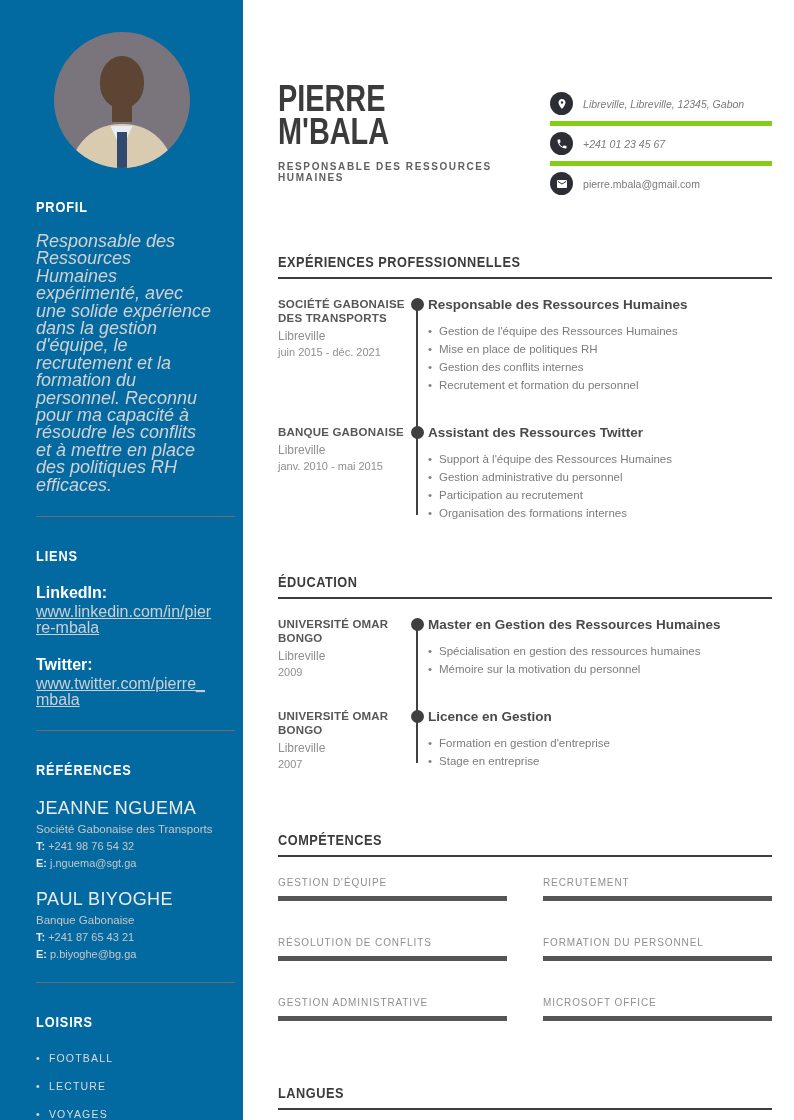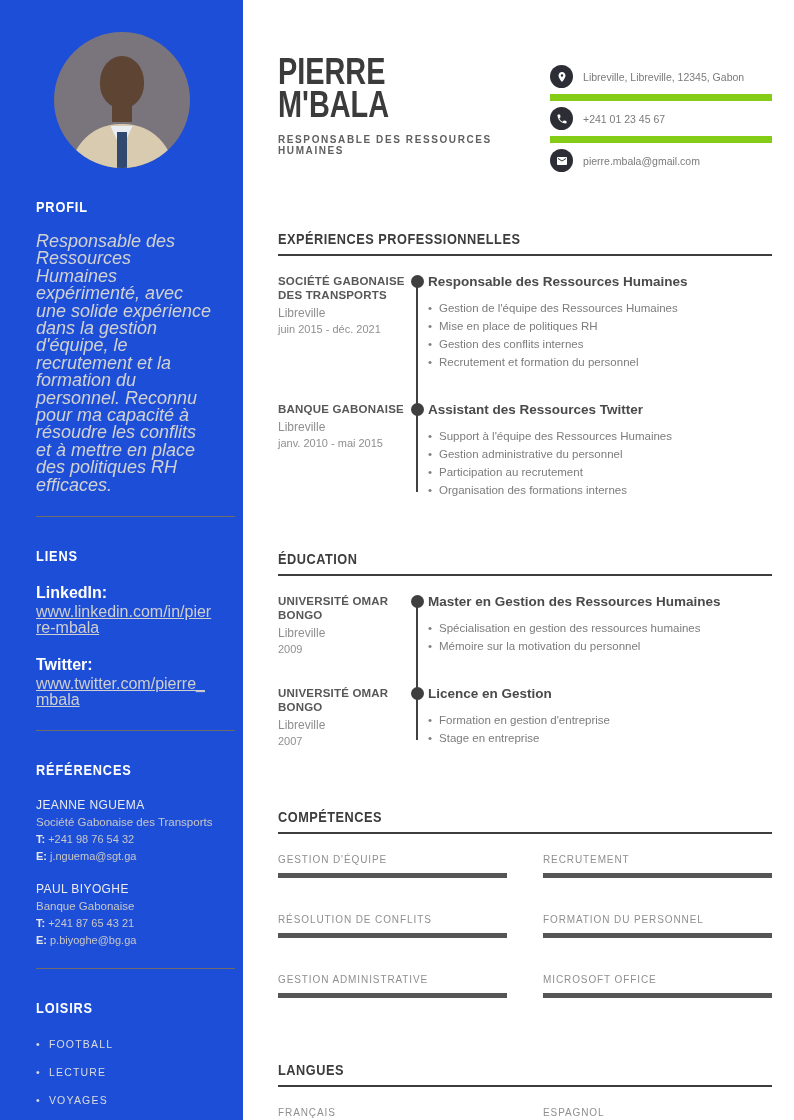--- a/index.html
+++ b/index.html
@@ -1,50 +1,50 @@
 <!DOCTYPE html>
 <html><head>
 <meta charset="utf-8">
 <style>
   * { margin:0; padding:0; box-sizing:border-box; }
   body { background:#888; font-family:"Liberation Sans", sans-serif; }
   .page { position:relative; width:794px; height:1120px; background:#ffffff; margin:0 auto; overflow:hidden; }
 
   
-  .sidebar { position:absolute; left:0; top:0; bottom:0; width:243px; background:#1d4ed8; color:#d6d6d6; }
+  .sidebar { position:absolute; left:0; top:0; bottom:0; width:243px; background:#0369a1; color:#d6d6d6; }
   .photo { position:relative; width:136px; height:136px; border-radius:50%; background:#7a747c; margin:32px auto 0; overflow:hidden; }
   .av-suit { position:absolute; bottom:-16px; left:16px; width:104px; height:60px; border-radius:50px 50px 0 0; background:#d8cbb0; }
   .av-collar { position:absolute; bottom:18px; left:57px; width:22px; height:24px; background:#e9edf2; clip-path:polygon(0 0,100% 0,50% 100%); }
   .av-tie { position:absolute; bottom:-2px; left:63px; width:10px; height:38px; background:#31496e; }
   .av-neck { position:absolute; bottom:46px; left:58px; width:20px; height:16px; background:#5d4433; }
   .av-head { position:absolute; top:24px; left:46px; width:44px; height:52px; border-radius:50% 50% 46% 46%; background:#5d4433; }
   .sb-inner { padding:0 28px 0 36px; }
   .sb-title { margin-top:30px; font-size:15px; font-weight:bold; color:#ffffff; letter-spacing:1px; transform:scaleX(0.85); transform-origin:left center; white-space:nowrap; }
   .sb-profile-text { margin-top:18px; font-size:18px; line-height:17.4px; color:#d2d2d2;font-style:italic; }
   .sb-sep { height:1px; background:#6e6b68; margin:22px -20px 0 0; }
   .sb-link-block { margin-top:20px; font-size:16px; }
   .sb-link-label { font-weight:bold; color:#ffffff; }
   .sb-link-url { display:block; margin-top:2px; color:#cfcfcf; text-decoration:underline; word-wrap:break-word; line-height:16px; cursor:pointer; }
   .ref-block { margin-top:20px; }
-  .ref-name { font-size:12px; color:#ececec; letter-spacing:0.4px; }
+  .ref-name { font-size:18px; color:#ececec; letter-spacing:0.4px; }
   .ref-company { margin-top:4px; font-size:11.5px; color:#c7c7c7; }
   .ref-line { margin-top:5px; font-size:11px; color:#c7c7c7; }
   .ref-line .lbl { font-weight:bold; color:#e8e8e8; margin-right:3px; }
   .hobby-list { margin-top:22px; list-style:none; }
   .hobby-list li { font-size:10.5px; letter-spacing:1.2px; color:#dcdcdc; margin-bottom:16px; }
   .hobby-list li::before { content:"•"; margin-right:8px; }
 
   
   .main { position:absolute; left:243px; right:0; top:0; bottom:0; padding:0 22px 0 35px; }
-  .head-row { display:flex; justify-content:center; margin-top:55px; }
+  .head-row { display:flex; justify-content:center; margin-top:82px; }
   .name { font-size:37px; line-height:33px; font-weight:bold; color:#3b3b3b; transform:scaleX(0.78); transform-origin:left center; white-space:nowrap; }
   .job-title { margin-top:13px; font-size:10px; font-weight:bold; letter-spacing:1.6px; color:#606060; }
   .contact { width:232px; margin-top:4px; }
   .contact-row { display:flex; align-items:center; padding:6px 0; }
-  .contact-row.sep { border-bottom:7px solid #84cc16; }
+  .contact-row.sep { border-bottom:5px solid #84cc16;font-style:italic; }
   .c-icon { flex:0 0 23px; width:23px; height:23px; border-radius:50%; background:#2d2e35; display:flex; align-items:center; justify-content:center; }
   .c-icon svg { width:12px; height:12px; fill:#ffffff; }
   .c-text { margin-left:10px; font-size:10.5px; color:#7a7a7a; }
 
   .section { margin-top:50px; }
   .section.first { margin-top:52px; }
   .sec-title { font-size:15px; font-weight:bold; color:#3c3c3c; letter-spacing:0.6px; transform:scaleX(0.85); transform-origin:left center; white-space:nowrap; }
   .sec-rule { height:2px; background:#3d3d3d; margin-top:7px; }
 
   .entries { position:relative; padding-top:18px; }

